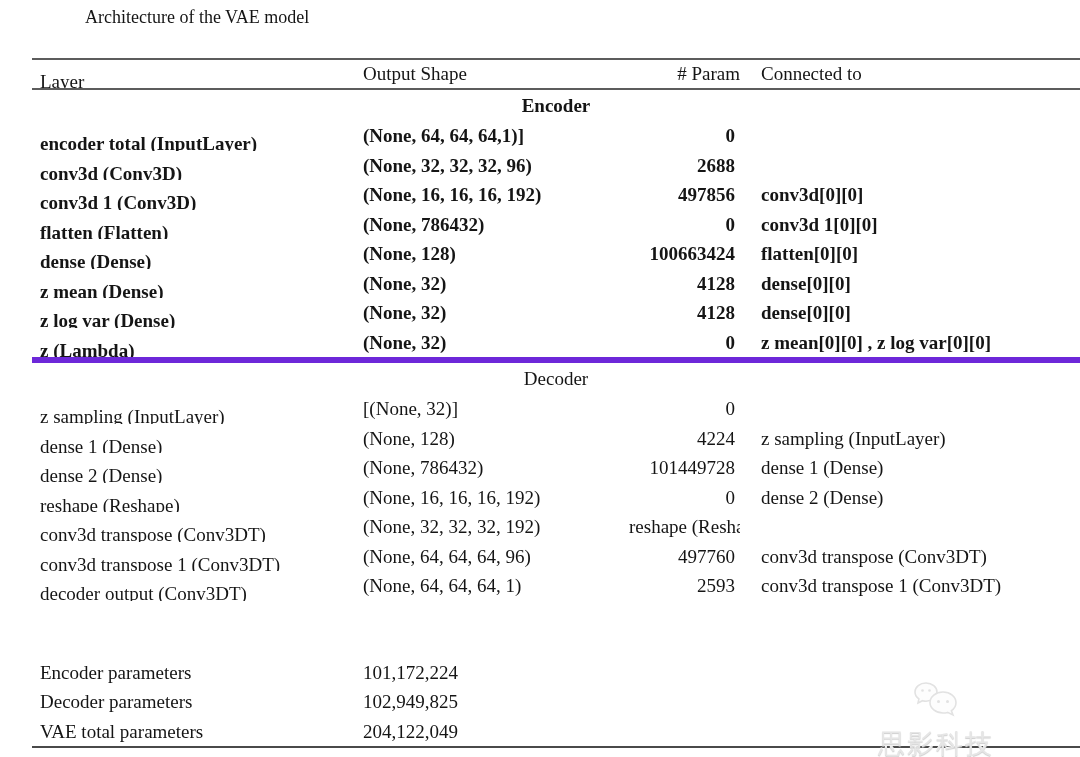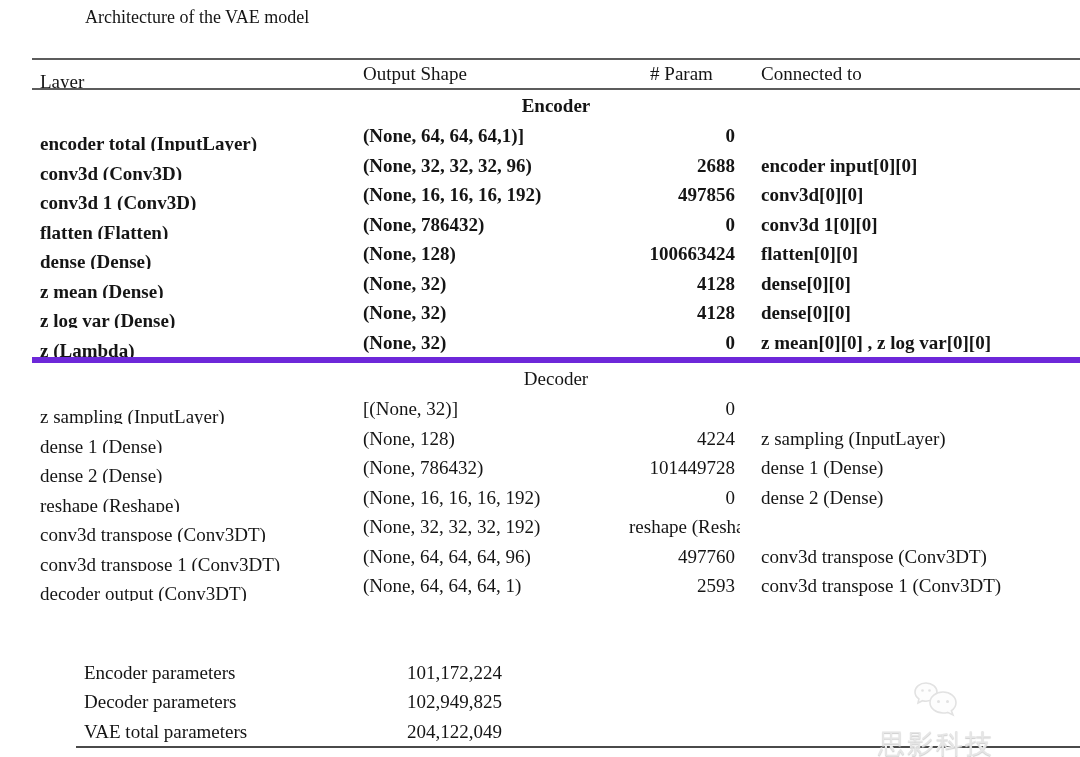--- a/index.html
+++ b/index.html
@@ -35,30 +35,30 @@
   }
   .thead-row {
     border-top: 2px solid #5c5c5c;
     border-bottom: 2px solid #5c5c5c;
     height: 28px;
     line-height: 28px;
   }
   .c1 { padding-left: 8px; overflow: hidden; margin-top: 8px; }
   .c2 { overflow: hidden; }
   .c3 { text-align: right; padding-right: 5px; overflow: hidden; }
-  .thead-row .c3 { text-align: center; padding-left: 15px; padding-right: 0; font-family: Liberation Serif, serif; }
+  .thead-row .c3 { text-align: right; padding-left: 15px; padding-right: 0; font-family: Liberation Serif, serif; }
   .c4 { padding-left: 21px; overflow: hidden; }
   .section-label {
     text-align: center;
     height: 31px;
     line-height: 31px;
   }
   .section-0 { border-bottom: 6px solid #6d28d9; font-weight: bold; }
   .spacer { height: 57px; }
-  .summary-block { border-bottom: 2px solid #4a4a4a; margin-left: 44px; }
+  .summary-block { border-bottom: 2px solid #4a4a4a; }
   .summary-row {
     display: grid;
     grid-template-columns: 331px 242px;
     height: 29.5px;
     line-height: 29.5px;
     white-space: nowrap;
   }
   .sum-label { padding-left: 8px; }
   .sum-val { text-align: left; }
   .watermark {
@@ -97,21 +97,20 @@
           <div class="row">
             <div class="c1">encoder total (InputLayer)</div>
             <div class="c2">(None, 64, 64, 64,1)]</div>
             <div class="c3">0</div>
             <div class="c4"></div>
           </div>
           <div class="row">
             <div class="c1">conv3d (Conv3D)</div>
             <div class="c2">(None, 32, 32, 32, 96)</div>
             <div class="c3">2688</div>
-            <div class="c4">encoder input[0][0]</div>
           </div>
           <div class="row">
             <div class="c1">conv3d 1 (Conv3D)</div>
             <div class="c2">(None, 16, 16, 16, 192)</div>
             <div class="c3">497856</div>
             <div class="c4">conv3d[0][0]</div>
           </div>
           <div class="row">
             <div class="c1">flatten (Flatten)</div>
             <div class="c2">(None, 786432)</div>

